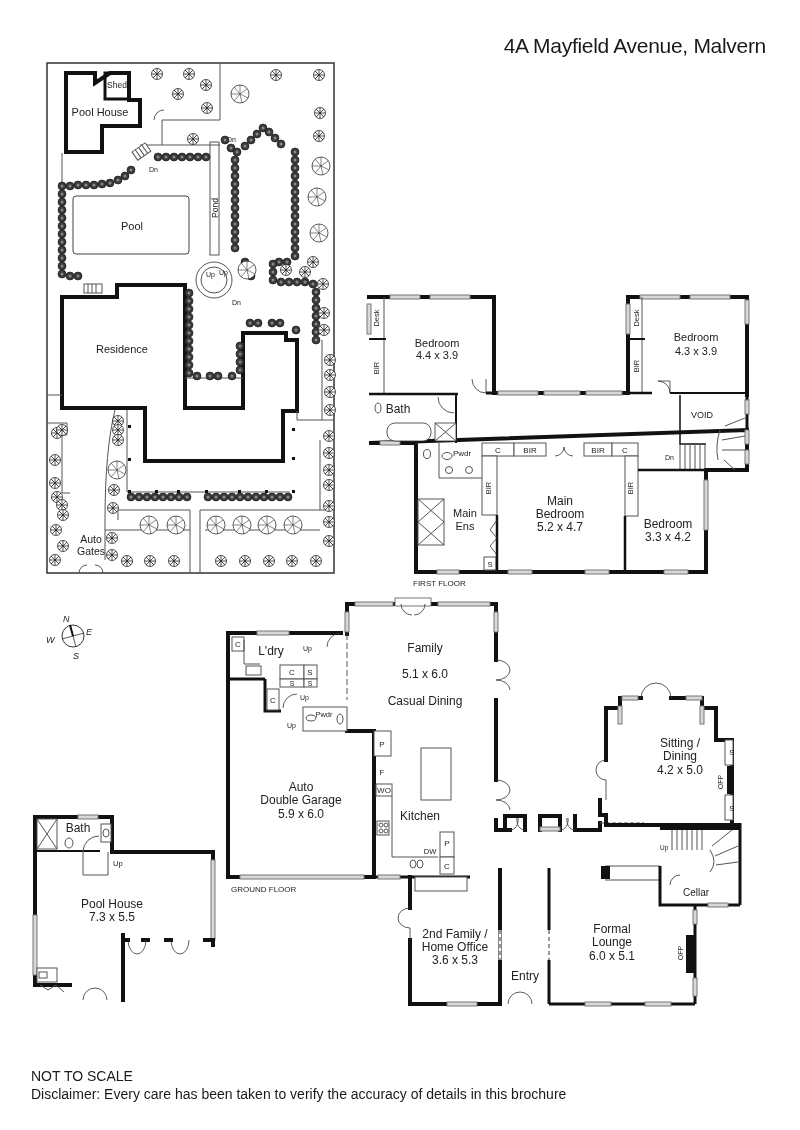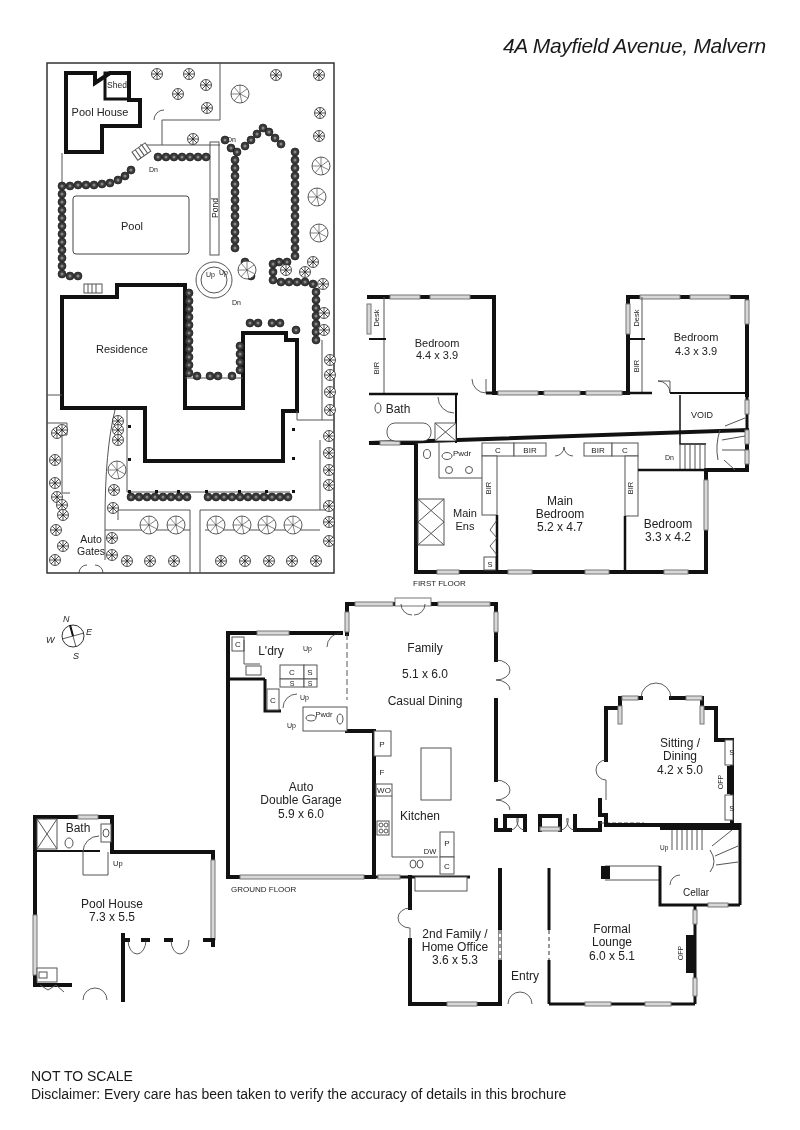--- a/index.html
+++ b/index.html
@@ -1,17 +1,17 @@
 <!DOCTYPE html>
 <html><head>
 <meta charset="utf-8">
 <style>
   html, body { margin: 0; padding: 0; background: #ffffff; }
   body { width: 800px; height: 1130px; position: relative; overflow: hidden; font-family: "Liberation Sans", sans-serif; color: #1a1a1a; }
-  .title { position: absolute; right: 34px; top: 34px; font-size: 21px; letter-spacing: -0.3px; font-family: "Liberation Sans", sans-serif; font-style: italic; }
+  .title { position: absolute; right: 34px; top: 34px; font-size: 21px; letter-spacing: -0.3px; font-family: "Liberation Sans", sans-serif; }
   svg { position: absolute; left: 0; top: 0; }
   svg text { font-family: "Liberation Sans", sans-serif; fill: #222; }
   .wall { stroke: #111; stroke-width: 4; fill: none; stroke-linecap: square; }
   .wallf { fill: #111; }
   .thin { stroke: #555; stroke-width: 1; fill: none; }
   .thinw { stroke: #555; stroke-width: 1; fill: #fff; }
   .win { stroke: #777; stroke-width: 1; fill: #d8d8d8; }
   .hedge { fill: #3a3a3a; stroke: #111; stroke-width: 0.6; }
   .tree { fill: #fff; stroke: #333; stroke-width: 0.8; }
   .door { stroke: #333; stroke-width: 0.8; fill: none; }

